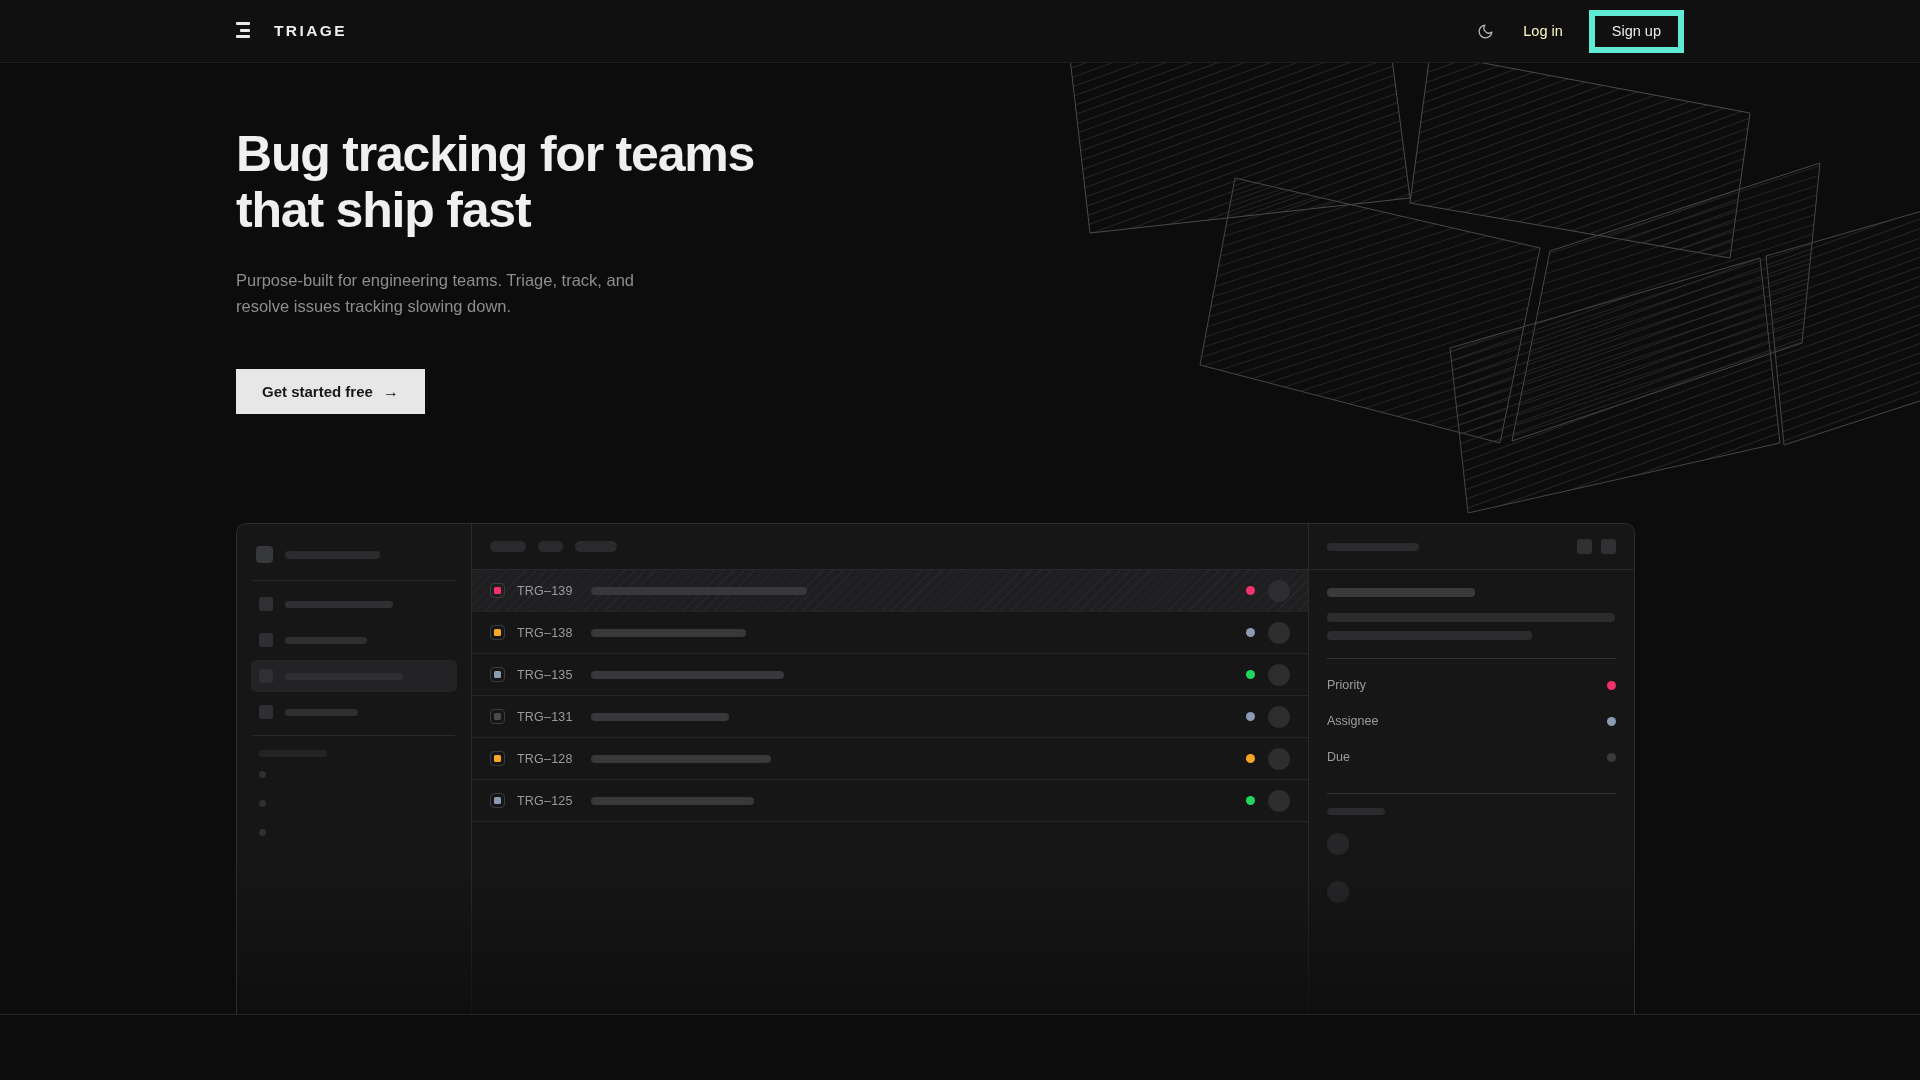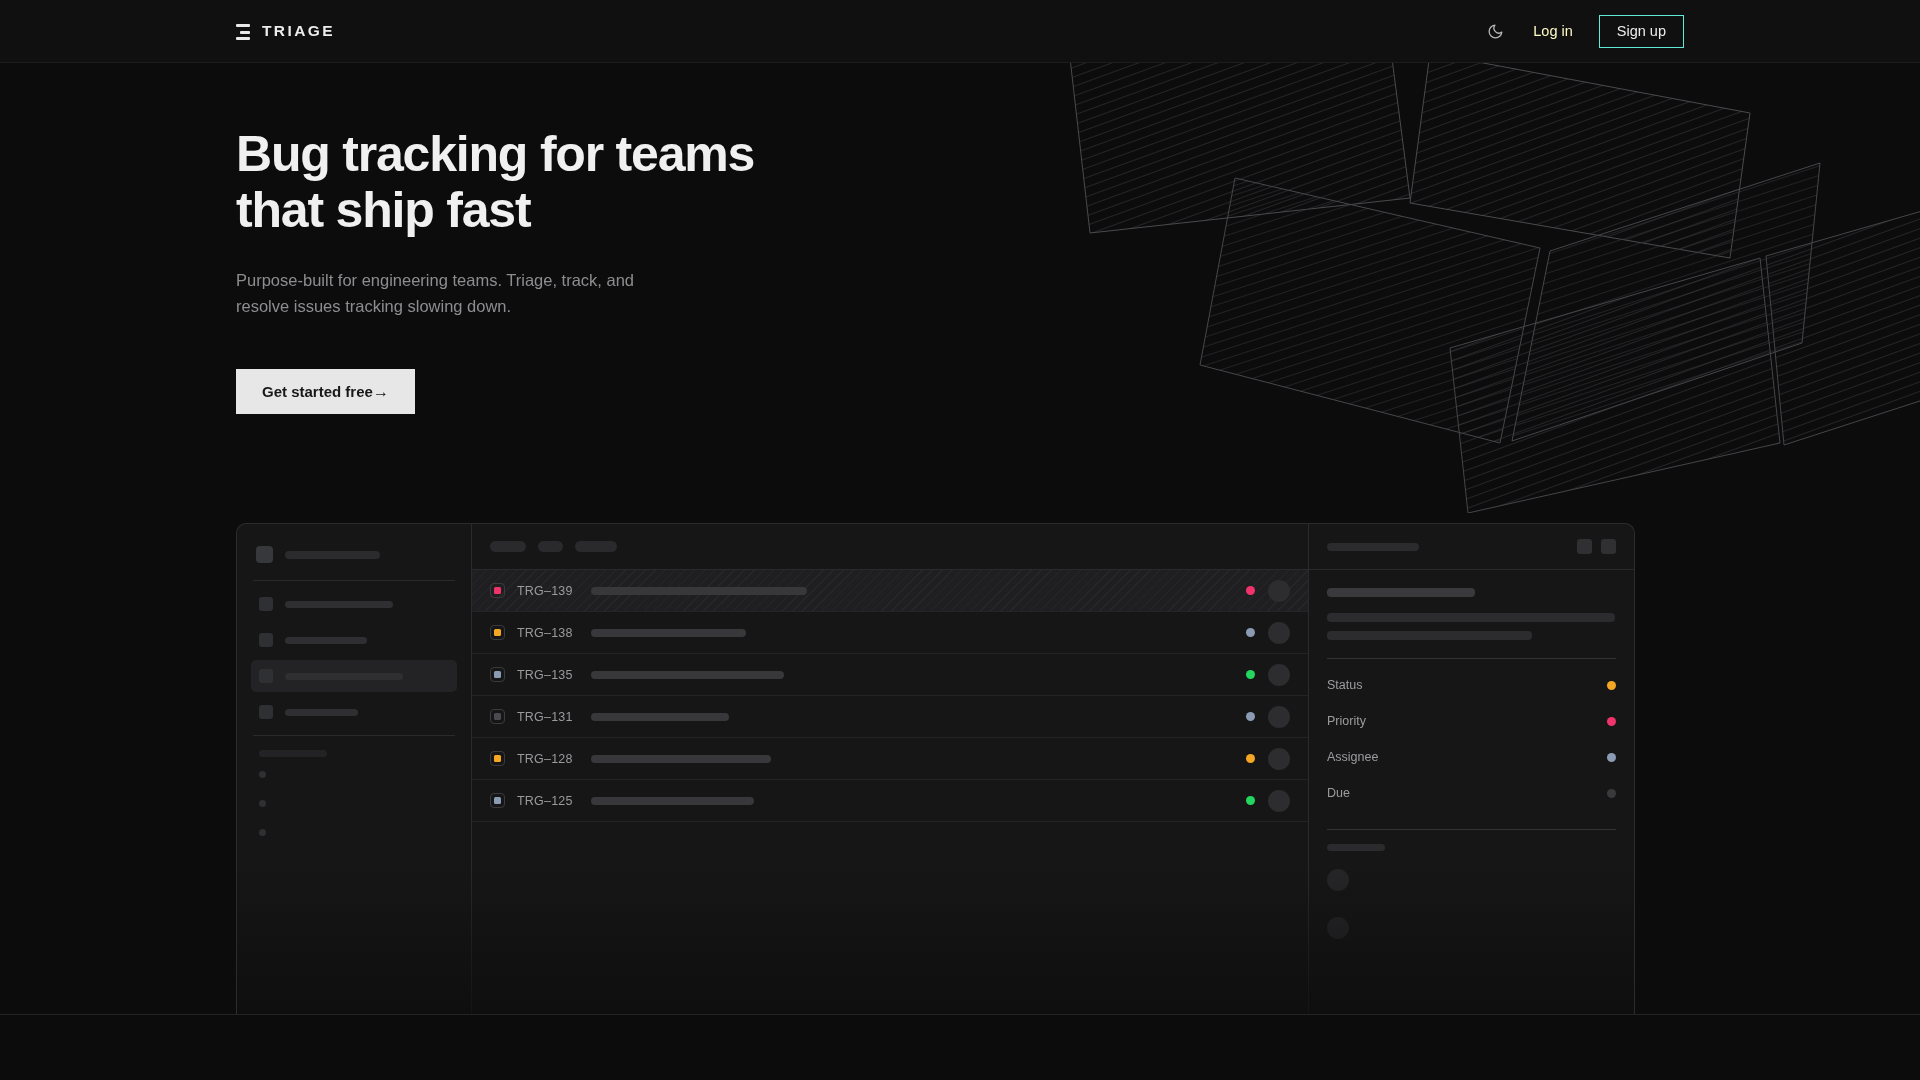--- a/index.html
+++ b/index.html
@@ -28,22 +28,22 @@
     background: #101011;
     border-bottom: 1px solid #1d1d1f;
     display: flex;
     align-items: center;
     z-index: 30;
   }
   .brand {
     position: absolute;
     left: 236px;
     display: flex;
-    align-items: flex-end;
-    gap: 12px;
+    align-items: flex-start;
+    gap: 24px;
   }
   .brand-mark {
     width: 14px; height: 16px;
     display: flex; flex-direction: column;
     justify-content: space-between;
   }
   .brand-mark i {
     display: block; height: 3px; background: #e9e9ea; border-radius: 1px;
   }
   .brand-mark i:nth-child(1) { width: 14px; margin-left: 0; }
@@ -65,21 +65,21 @@
   .moon-btn {
     width: 24px; height: 24px;
     display: flex; align-items: center; justify-content: center;
     cursor: pointer;
   }
   .login-link {
     color: #fef9c3;
     font-size: 14.5px;
   }
   .signup-btn {
-    border: 1px solid #5eead4;
+    border: 6px solid #5eead4;
     color: #ededee;
     font-size: 14.5px;
     padding: 7px 17px 8px;
     background: transparent;
     cursor: pointer;
     font-family: inherit;
   }
 
   
   .hero { position: absolute; top: 63px; left: 0; width: 1920px; height: 455px; overflow: hidden; }
@@ -99,21 +99,21 @@
     margin-top: 30px;
     color: #8d8d90;
     font-size: 16.5px;
     line-height: 1.55;
     white-space: pre-line;
   }
   .cta-btn {
     margin-top: 50px;
     display: inline-flex;
     align-items: center;
-    gap: 0;
+    gap: 10px;
     background: #e7e7e7;
     color: #18181a;
     font-size: 15px;
     font-weight: bold;
     padding: 14px 26px;
     border: none;
     cursor: pointer;
     font-family: inherit;
   }
   .cta-btn .arr { font-size: 16px; line-height: 1; }
@@ -437,24 +437,20 @@
       <div class="det-body">
         <div class="det-line" id="det-title" style="width: 148px;"></div>
         <div style="height:16px"></div>
         <div id="det-desc">
             <div class="det-line dim" style="width: 288px; margin-top: 0px;"></div>
             <div class="det-line dim" style="width: 205px; margin-top: 9px;"></div>
           </div>
         <div class="det-div"></div>
         <div id="meta-host">
             <div class="meta-row">
-              <span class="meta-label">Status</span>
-              <span class="meta-dot" style="background:#F5A623"></span>
-            </div>
-            <div class="meta-row">
               <span class="meta-label">Priority</span>
               <span class="meta-dot" style="background:#F0336B"></span>
             </div>
             <div class="meta-row">
               <span class="meta-label">Assignee</span>
               <span class="meta-dot" style="background:#8B9BB4"></span>
             </div>
             <div class="meta-row">
               <span class="meta-label">Due</span>
               <span class="meta-dot" style="background:#3A3A3C"></span>

